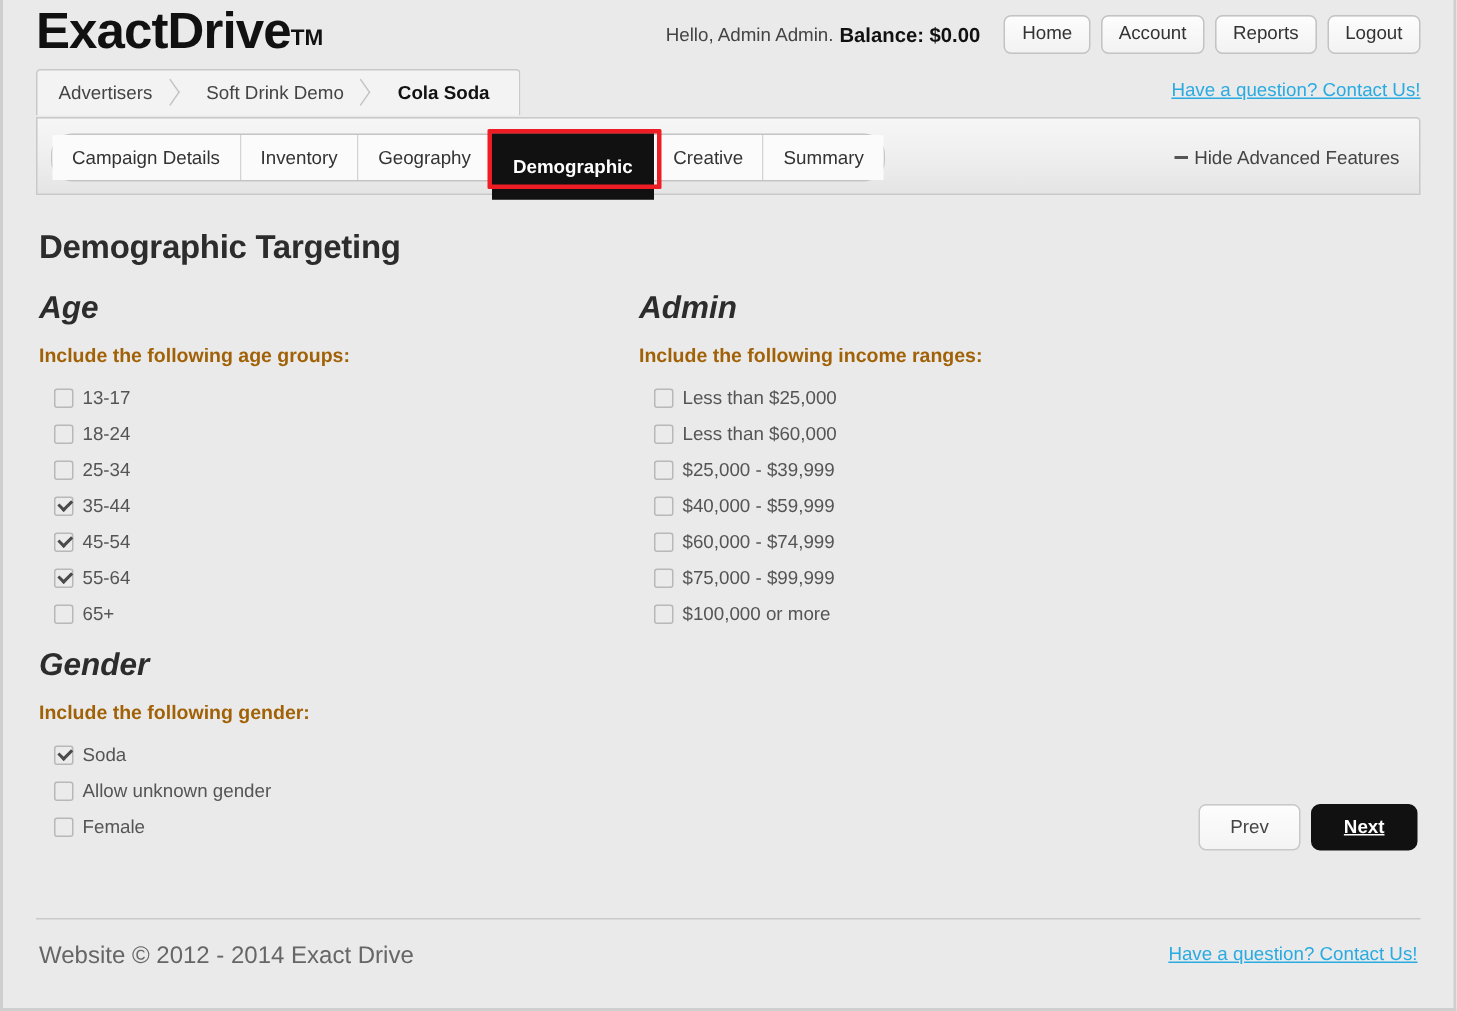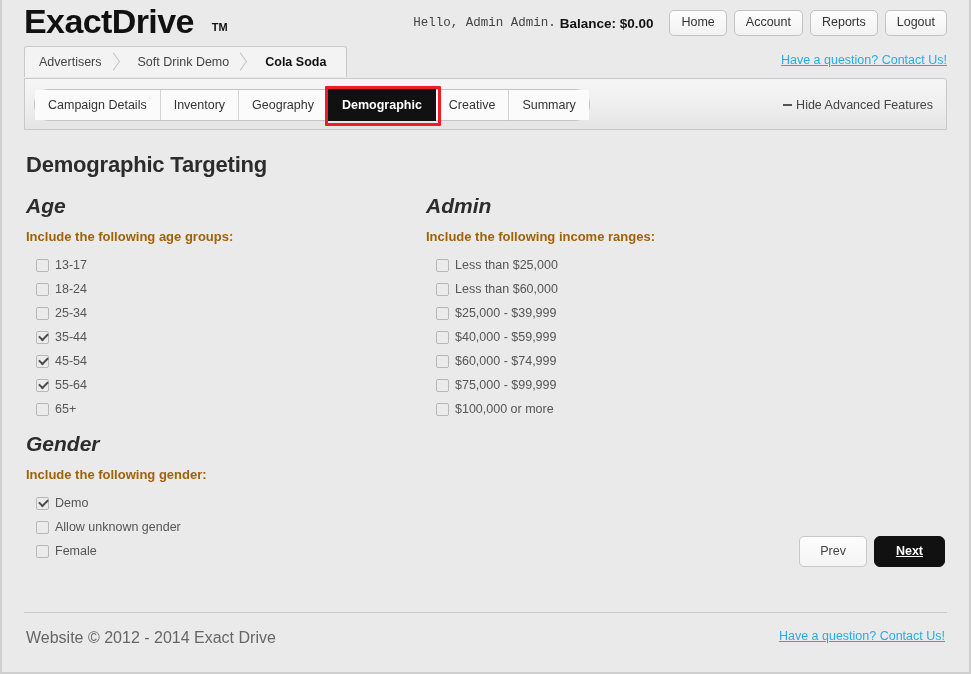--- a/index.html
+++ b/index.html
@@ -38,40 +38,39 @@
     position: absolute;
     left: 0; top: 1px;
     font-size: 34px;
     font-weight: bold;
     letter-spacing: -0.6px;
     color: #111;
     line-height: 40px;
     white-space: nowrap;
   }
   .logo .tm {
-    font-size: 11px;
+    font-size: 15px;
     font-weight: bold;
     vertical-align: 2px;
     letter-spacing: 0;
-    margin-left: 18px;
+    margin-left: 0;
     text-align: center;
   }
   .header-right {
     position: absolute;
     right: 0; top: 10px;
     display: flex;
     align-items: center;
     gap: 0;
   }
   .greeting {
     font-size: 12.5px;
     color: #444;
     margin-right: 4px;
     white-space: nowrap;
-    font-family: Liberation Mono, monospace;
   }
   .balance {
     font-size: 13.5px;
     font-weight: bold;
     color: #111;
     margin-right: 9px;
     white-space: nowrap;
   }
   .btn-nav {
     display: inline-block;
@@ -170,21 +169,21 @@
     background: #fbfbfb;
     line-height: 30px;
   }
   .tab:last-child { border-right: none; }
   .tab.active {
     background: #111111;
     color: #ffffff;
     font-weight: bold;
     border-right: none;
     margin: -1px 0;
-    height: 32px;
+    height: 44px;
     border: 1px solid #111;
   }
   .tab-hl {
     position: absolute;
     border: 3px solid #ee1c25;
     border-radius: 1px;
     pointer-events: none;
   }
   .adv-toggle {
     position: absolute;
@@ -413,21 +412,21 @@
                 <span class="cb"></span>
                 <span class="cb-label">65+</span>
               </div>
             </div>
 
           <h2 class="sec-title gender">Gender</h2>
           <p class="sec-sub">Include the following gender:</p>
           <div id="genderList">
               <div class="cb-row">
                 <span class="cb checked"></span>
-                <span class="cb-label">Demo</span>
+                <span class="cb-label">Soda</span>
               </div>
               <div class="cb-row">
                 <span class="cb"></span>
                 <span class="cb-label">Allow unknown gender</span>
               </div>
               <div class="cb-row">
                 <span class="cb"></span>
                 <span class="cb-label">Female</span>
               </div>
             </div>

